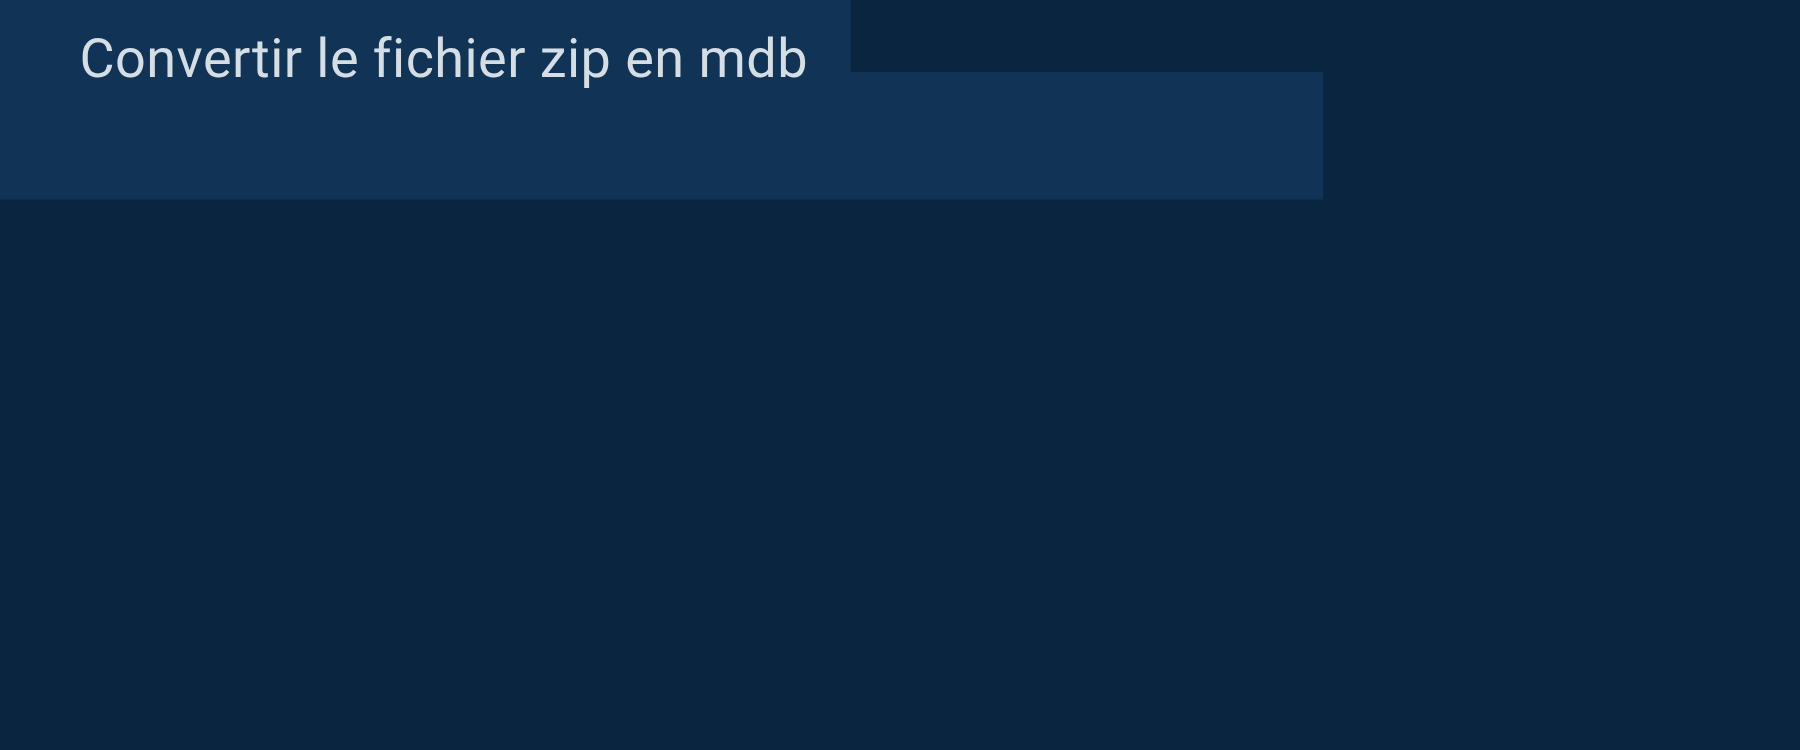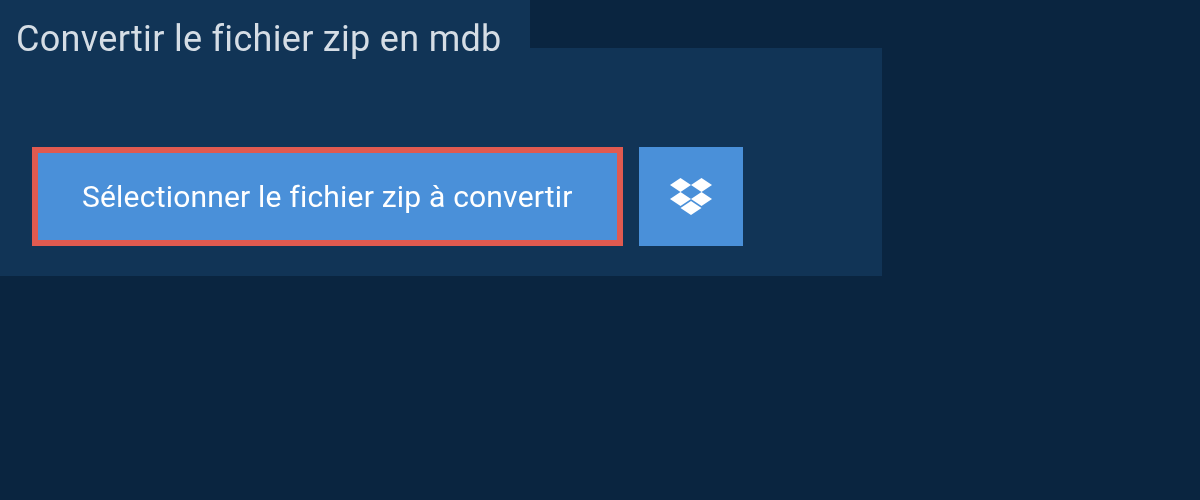--- a/index.html
+++ b/index.html
@@ -26,20 +26,21 @@
       padding: 18px 28px 18px 16px;
       position: relative;
       top: -48px;
       margin-bottom: -48px;
     }
     .tab-title {
       color: #d5dde5;
       font-size: 36px;
       font-weight: 400;
       letter-spacing: 0.3px;
+      margin-left: 37px;
     }
     .button-row {
       display: flex;
       gap: 16px;
       padding: 44px 32px 0 32px;
     }
     .select-button {
       background-color: #4a90d9;
       border: 6px solid #e05a50;
       color: #ffffff;
@@ -65,27 +66,13 @@
       height: 38px;
     }
   </style>
 </head>
 <body>
 
 <div class="panel">
   <div class="tab-header">
     <h1 class="tab-title">Convertir le fichier zip en mdb</h1>
   </div>
-  <div class="button-row">
-    <div class="select-button">
-      <span>Sélectionner le fichier zip à convertir</span>
-    </div>
-    <div class="dropbox-button">
-      <svg class="dropbox-icon" viewBox="0 0 42 38" fill="#ffffff">
-        <path d="M10.5 0 L0 7 L10.5 14 L21 7 Z"></path>
-        <path d="M31.5 0 L21 7 L31.5 14 L42 7 Z"></path>
-        <path d="M0 21 L10.5 14 L21 21 L10.5 28 Z"></path>
-        <path d="M21 21 L31.5 14 L42 21 L31.5 28 Z"></path>
-        <path d="M10.5 30 L21 23 L31.5 30 L21 37 Z"></path>
-      </svg>
-    </div>
-  </div>
 </div>
 
 </body></html>

